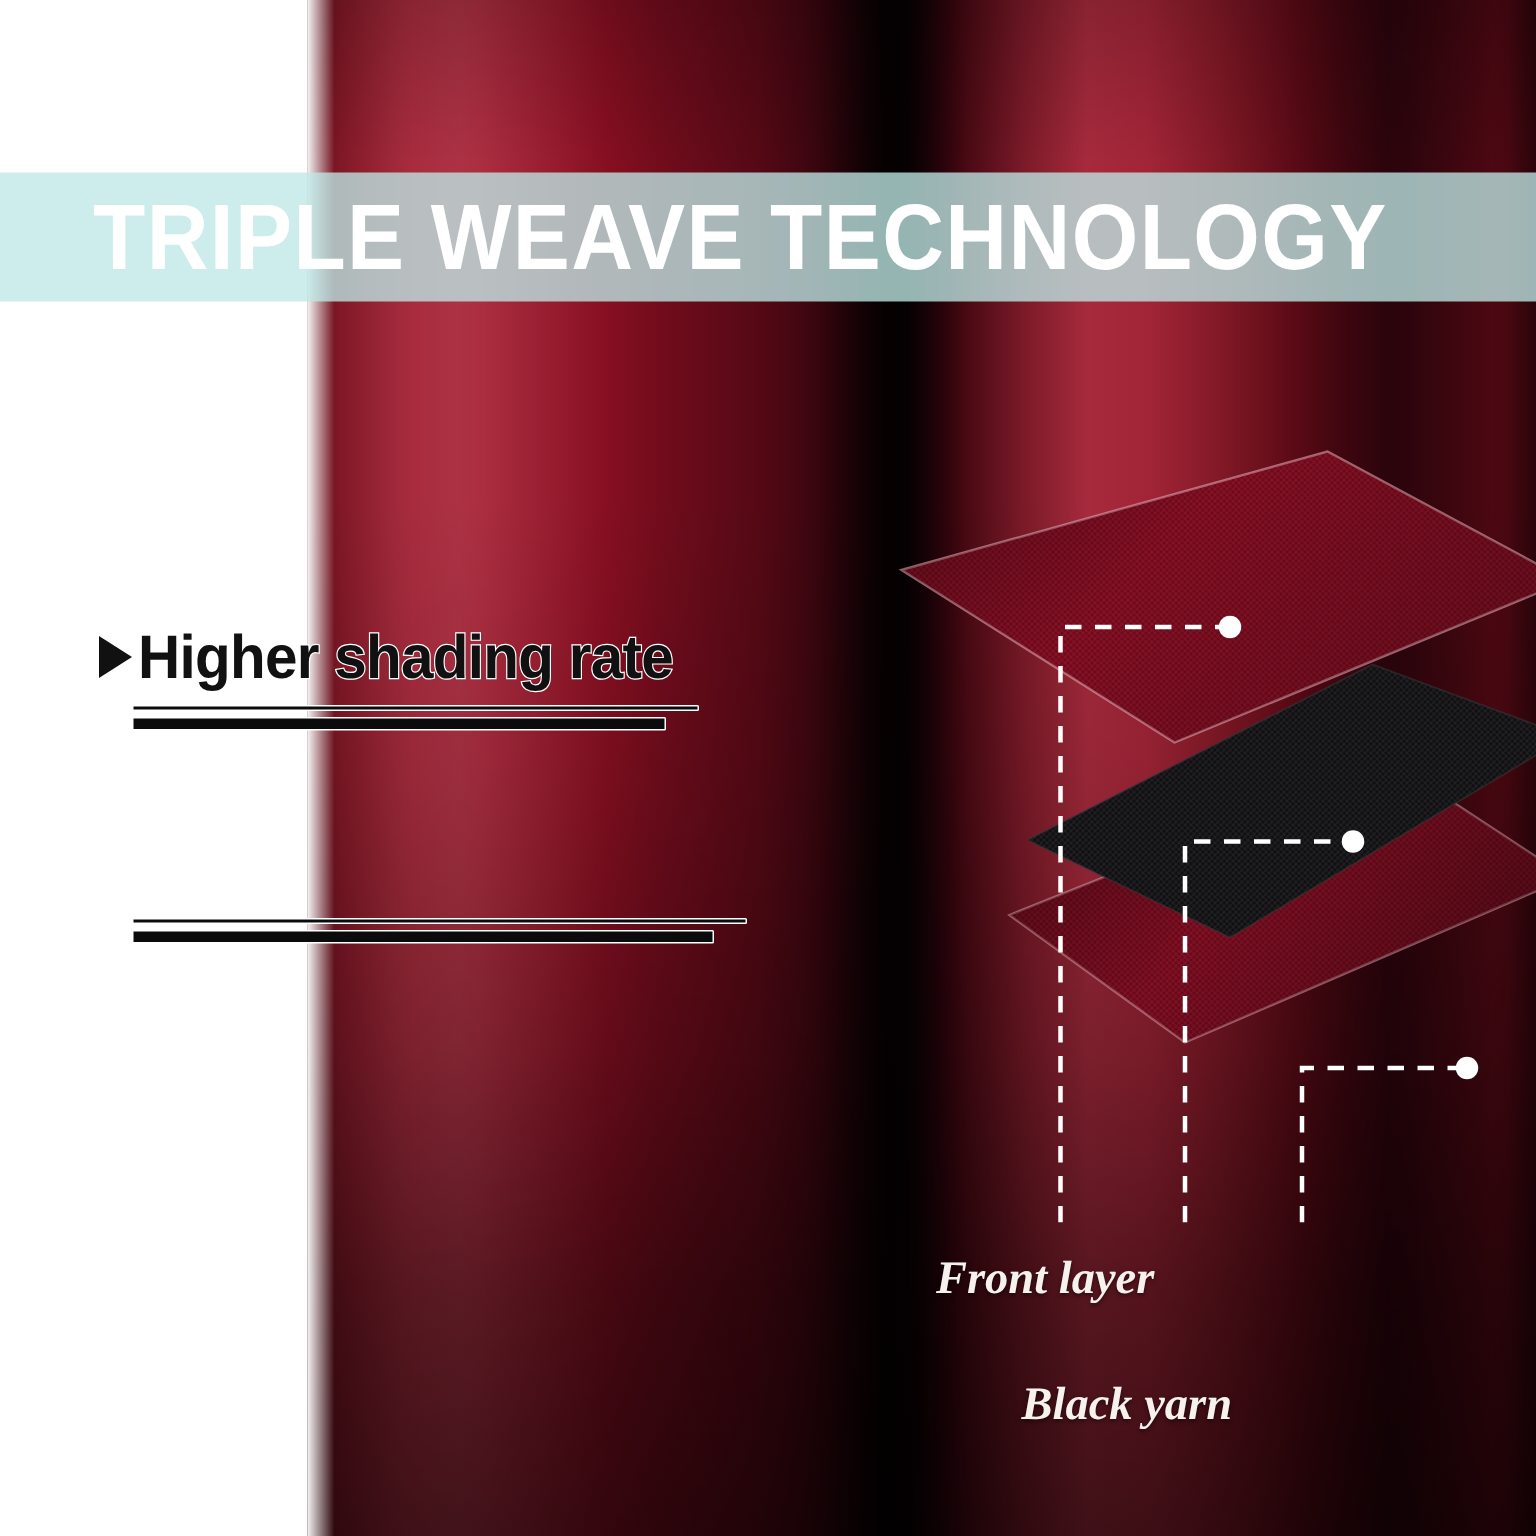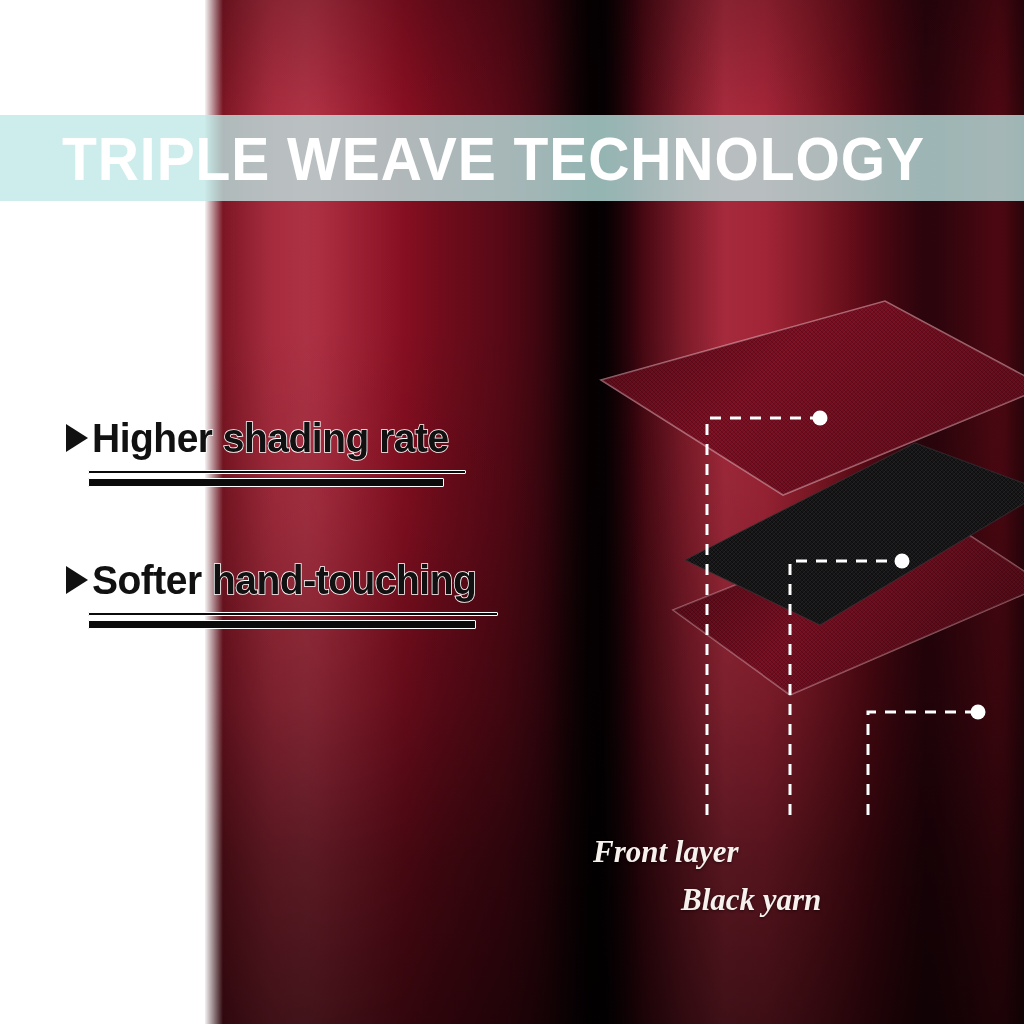--- a/index.html
+++ b/index.html
@@ -189,22 +189,22 @@
   .diag-label {
     position: absolute;
     color: #f7f1ee;
     font-family: "Liberation Serif", serif;
     font-style: italic;
     font-weight: 700;
     font-size: 31px;
     white-space: nowrap;
     text-shadow: 0 1px 3px rgba(0,0,0,0.55);
   }
-  #label-front { left: 593px; top: 834px; }
-  #label-yarn  { left: 681px; top: 882px; text-align: right; }
+  #label-front { left: 624px; top: 834px; }
+  #label-yarn  { left: 681px; top: 918px; text-align: right; }
   #label-back  { left: 760px; top: 928px; }
 </style>
 </head>
 <body>
 
 <div id="stage">
 
   <div class="curtain-wrap">
     <div class="curtain-base"></div>
     <div class="curtain-folds"></div>
@@ -222,24 +222,20 @@
         <div class="bullet-triangle"></div>
         <div class="feature-label">Higher shading rate</div>
       </div>
       <div class="rule-group">
         <div class="rule-thin"></div>
         <div class="rule-thick"></div>
       </div>
     </div>
 
     <div class="feature f2">
-      <div class="feature-row">
-        <div class="bullet-triangle"></div>
-        <div class="feature-label">Softer hand-touching</div>
-      </div>
       <div class="rule-group">
         <div class="rule-thin"></div>
         <div class="rule-thick"></div>
       </div>
     </div>
 
 
   </div>
 
   <div class="diagram">

